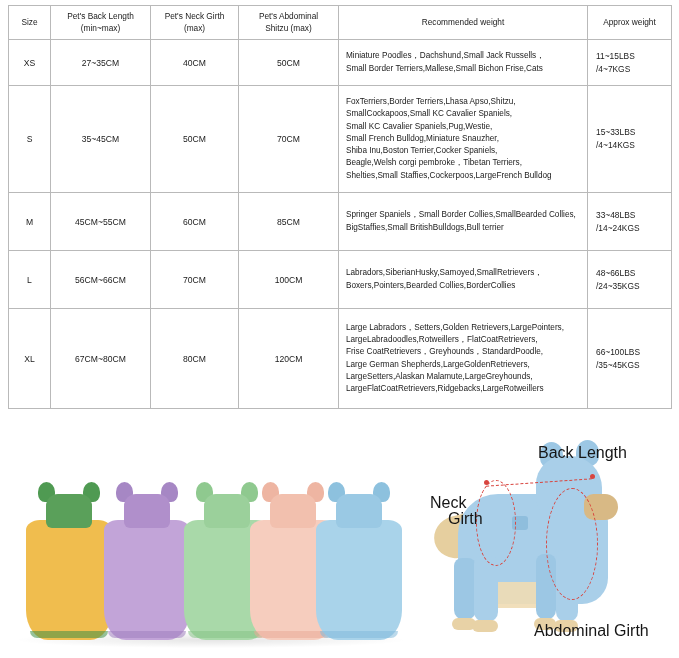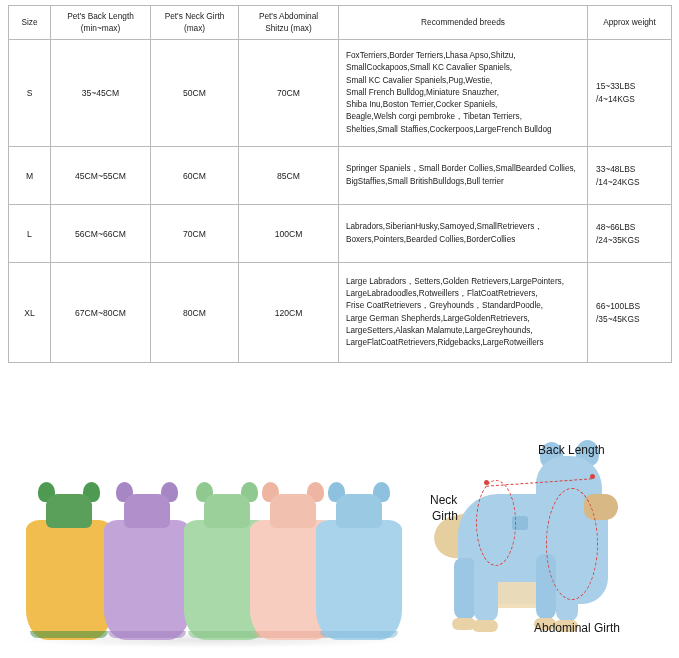--- a/index.html
+++ b/index.html
@@ -238,21 +238,21 @@
     background: #d8453f;
     border-radius: 50%;
   }
   .lbl {
     position: absolute;
     font-size: 12.5px;
     color: #151515;
     white-space: nowrap;
     line-height: 1.15;
   }
-  .lbl.big { font-size: 12px; }
+  .lbl.big { font-size: 16px; }
   .lbl-neck { text-align: center; }
 </style>
 </head>
 <body>
 
 <div class="page">
 
   <table class="size-table">
     <thead>
       <tr>
@@ -262,26 +262,40 @@
           <span>(min~max)</span>
         </th>
         <th class="col-neck">
           <span>Pet's Neck Girth</span><br>
           <span>(max)</span>
         </th>
         <th class="col-abdomen">
           <span>Pet's Abdominal</span><br>
           <span>Shitzu (max)</span>
         </th>
-        <th class="col-breeds"><span>Recommended breeds</span></th>
+        <th class="col-breeds"><span>Recommended weight</span></th>
         <th class="col-weight"><span>Approx weight</span></th>
       </tr>
     </thead>
     <tbody>
 
+      <tr class="row-xs">
+        <td class="c-center">XS</td>
+        <td class="c-center">27~35CM</td>
+        <td class="c-center">40CM</td>
+        <td class="c-center">50CM</td>
+        <td class="c-breeds">
+          <div>Miniature Poodles，Dachshund,Small Jack Russells，</div>
+          <div>Small Border Terriers,Mallese,Small Bichon Frise,Cats</div>
+        </td>
+        <td class="c-weight">
+          <div>11~15LBS</div>
+          <div>/4~7KGS</div>
+        </td>
+      </tr>
 
       <tr class="row-s">
         <td class="c-center">S</td>
         <td class="c-center">35~45CM</td>
         <td class="c-center">50CM</td>
         <td class="c-center">70CM</td>
         <td class="c-breeds">
           <div>FoxTerriers,Border Terriers,Lhasa Apso,Shitzu,</div>
           <div>SmallCockapoos,Small KC Cavalier Spaniels,</div>
           <div>Small KC Cavalier Spaniels,Pug,Westie,</div>
@@ -409,18 +423,18 @@
       <div class="meas-line" style="left:62px; top:50px; width:106px; transform: rotate(-4deg);"></div>
       <div class="dot" style="left:60px; top:48px;"></div>
       <div class="dot" style="left:166px; top:42px;"></div>
 
       <div class="meas-curve" style="left:52px; top:48px; width:40px; height:86px; border-color:#d8453f; border-style:dashed;"></div>
 
       <div class="meas-curve" style="left:122px; top:56px; width:52px; height:112px;"></div>
 
       <div class="lbl big" style="left:114px; top:12px;">Back Length</div>
       <div class="lbl lbl-neck big" style="left:6px; top:62px;">Neck</div>
-      <div class="lbl lbl-neck big" style="left:8px; top:78px;text-align:center;">Girth</div>
+      <div class="lbl lbl-neck big" style="left:24px; top:78px;text-align:center;">Girth</div>
       <div class="lbl big" style="left:110px; top:190px;">Abdominal Girth</div>
     </div>
 
   </div>
 </div>
 
 </body></html>

